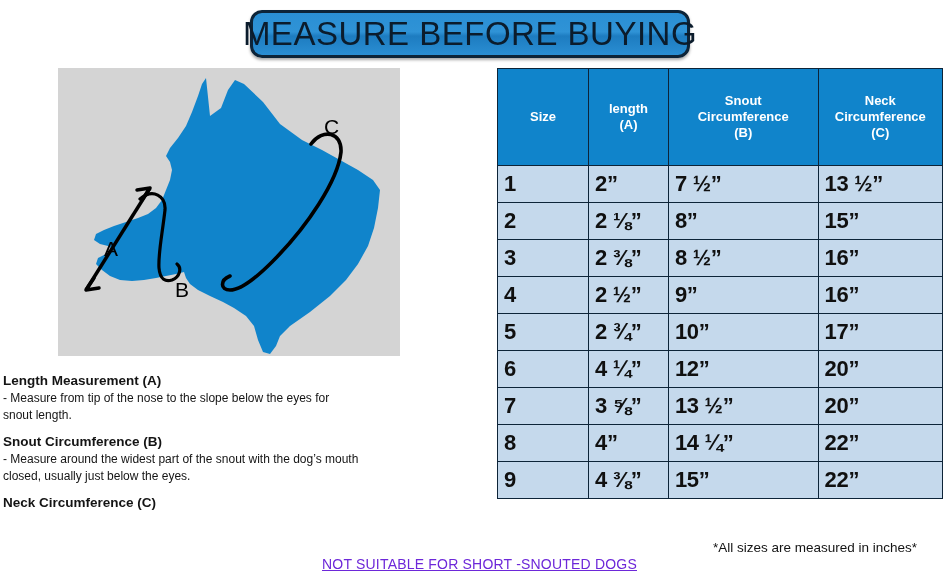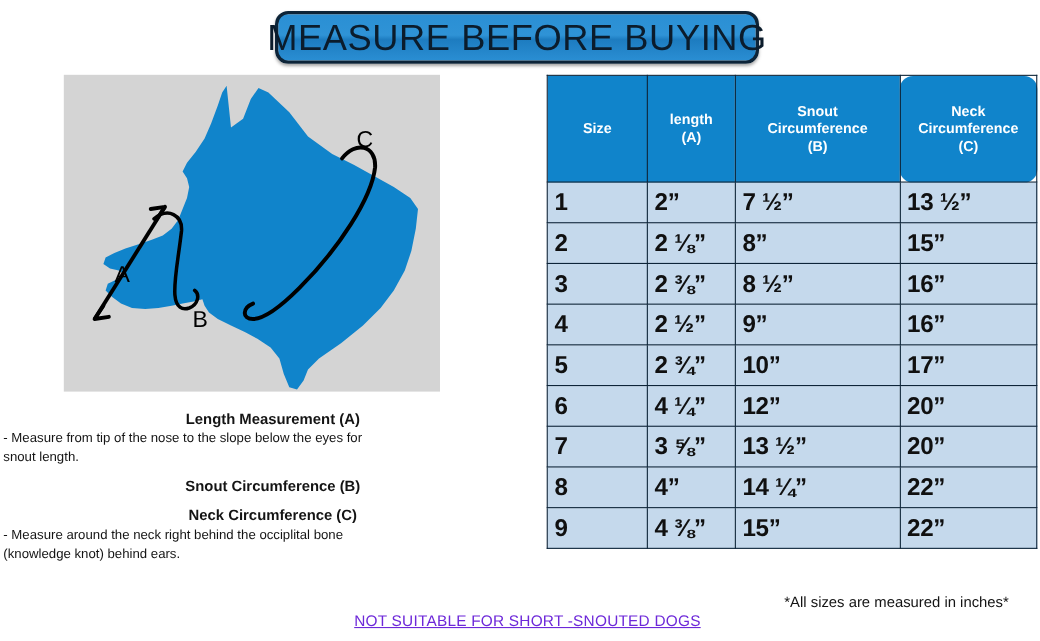--- a/index.html
+++ b/index.html
@@ -43,21 +43,20 @@
     position:absolute;
     left:3px; top:372px;
     width:490px;
   }
   .desc-block{margin-bottom:9px;}
   .desc-heading{
     font-size:13.5px;
     font-weight:bold;
     color:#141414;
     line-height:1.35;
-    text-align:center;
   }
   .desc-body{
     font-size:12px;
     color:#141414;
     line-height:1.4;
     white-space:pre-line;
   }
   
   #not-suitable{
     position:absolute;
@@ -100,21 +99,21 @@
     padding:0 6px;
     box-sizing:border-box;
     vertical-align:middle;
     white-space:nowrap;
     letter-spacing:-0.3px;
   }
   #size-table td.col-size{text-align:left;}
   .c1{width:90px;}
   .c2{width:79px;}
   .c3{width:148px;}
-  .c4{width:123px;border-radius:12px;}
+  .c4{width:123px;}
   
   #all-sizes-note{
     position:absolute;
     left:713px; top:540px;
     font-size:13.5px;
     color:#141414;
     white-space:nowrap;
   }
 </style>
 </head>
@@ -166,25 +165,25 @@
 </div>
 
 <div id="descriptions">
   <div class="desc-block">
     <div class="desc-heading">Length Measurement (A)</div>
     <div class="desc-body">- Measure from tip of the nose to the slope below the eyes for
   snout length.</div>
   </div>
   <div class="desc-block">
     <div class="desc-heading">Snout Circumference (B)</div>
+    <div class="desc-body">- Measure around the widest part of the snout with the dog’s mouth
+  closed, usually just below the eyes.</div>
   </div>
   <div class="desc-block">
     <div class="desc-heading">Neck Circumference (C)</div>
-    <div class="desc-body">- Measure around the neck right behind the occiplital bone
-  (knowledge knot) behind ears.</div>
   </div>
 </div>
 
 <div id="not-suitable">NOT SUITABLE FOR SHORT -SNOUTED DOGS</div>
 
 <table id="size-table">
   <thead>
     <tr>
       <th class="c1">Size</th>
       <th class="c2">length

